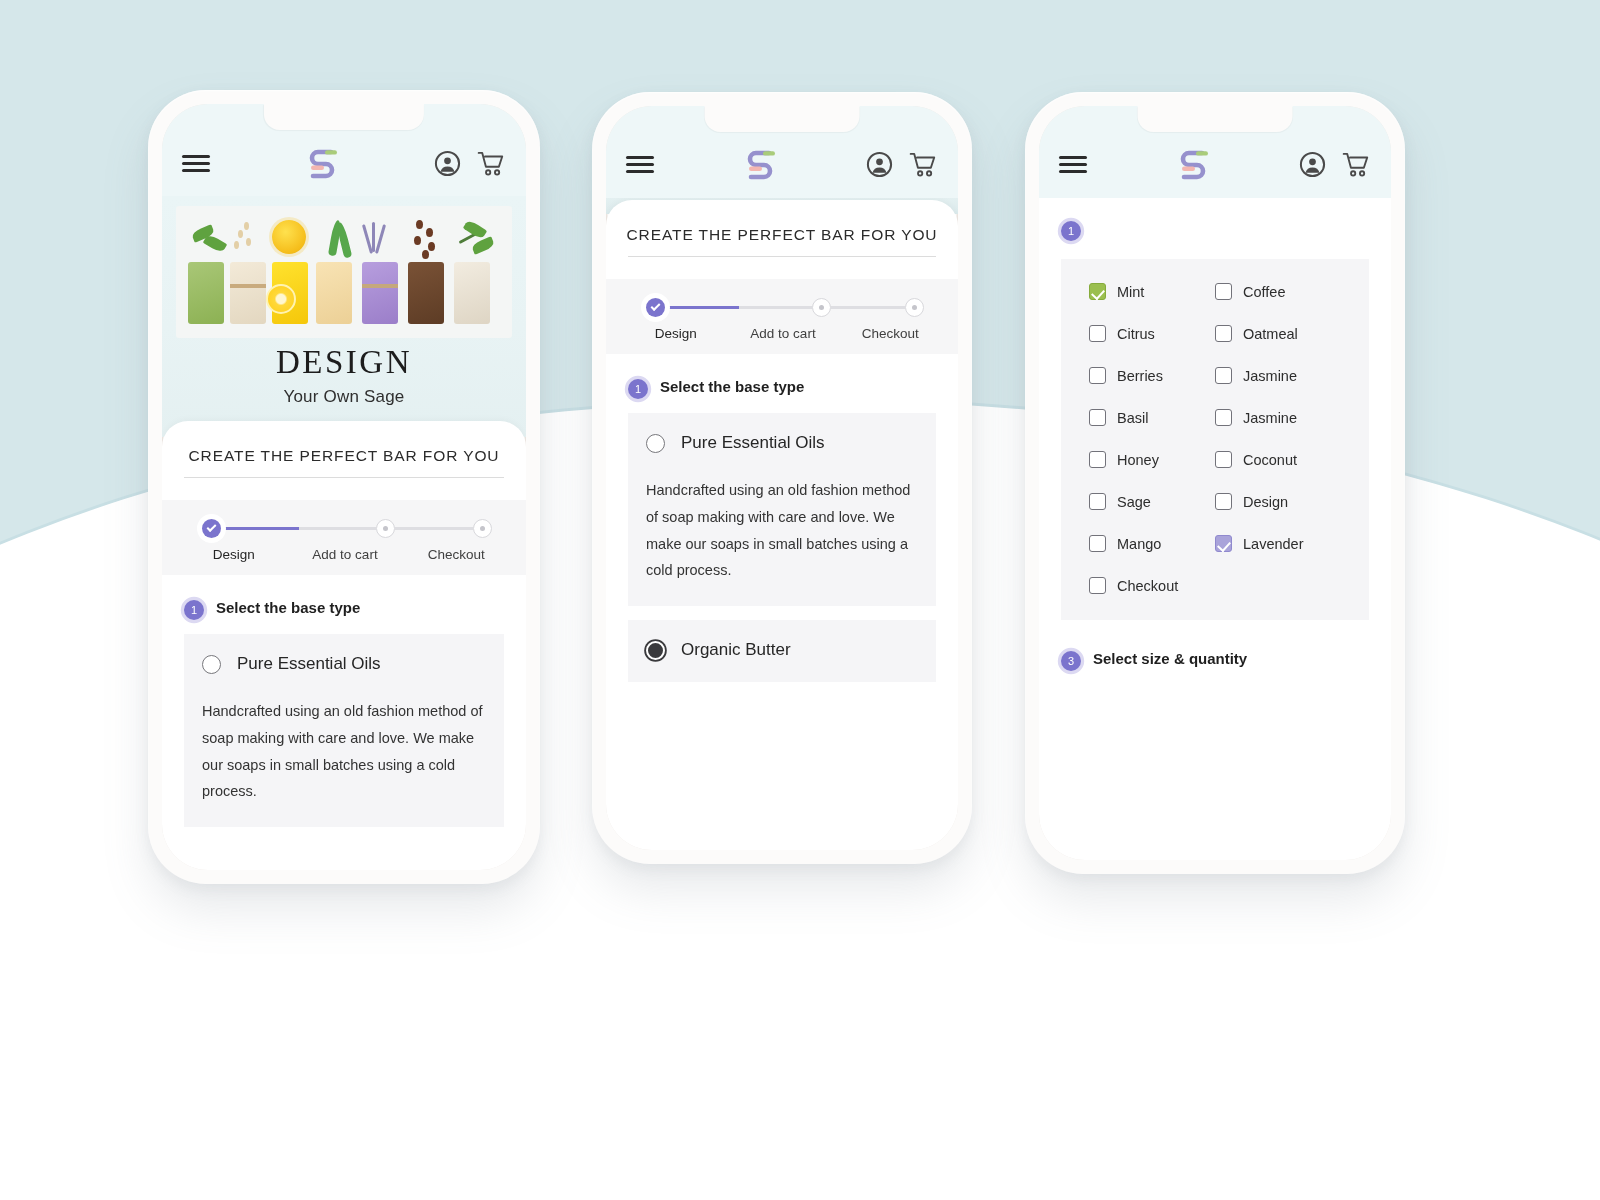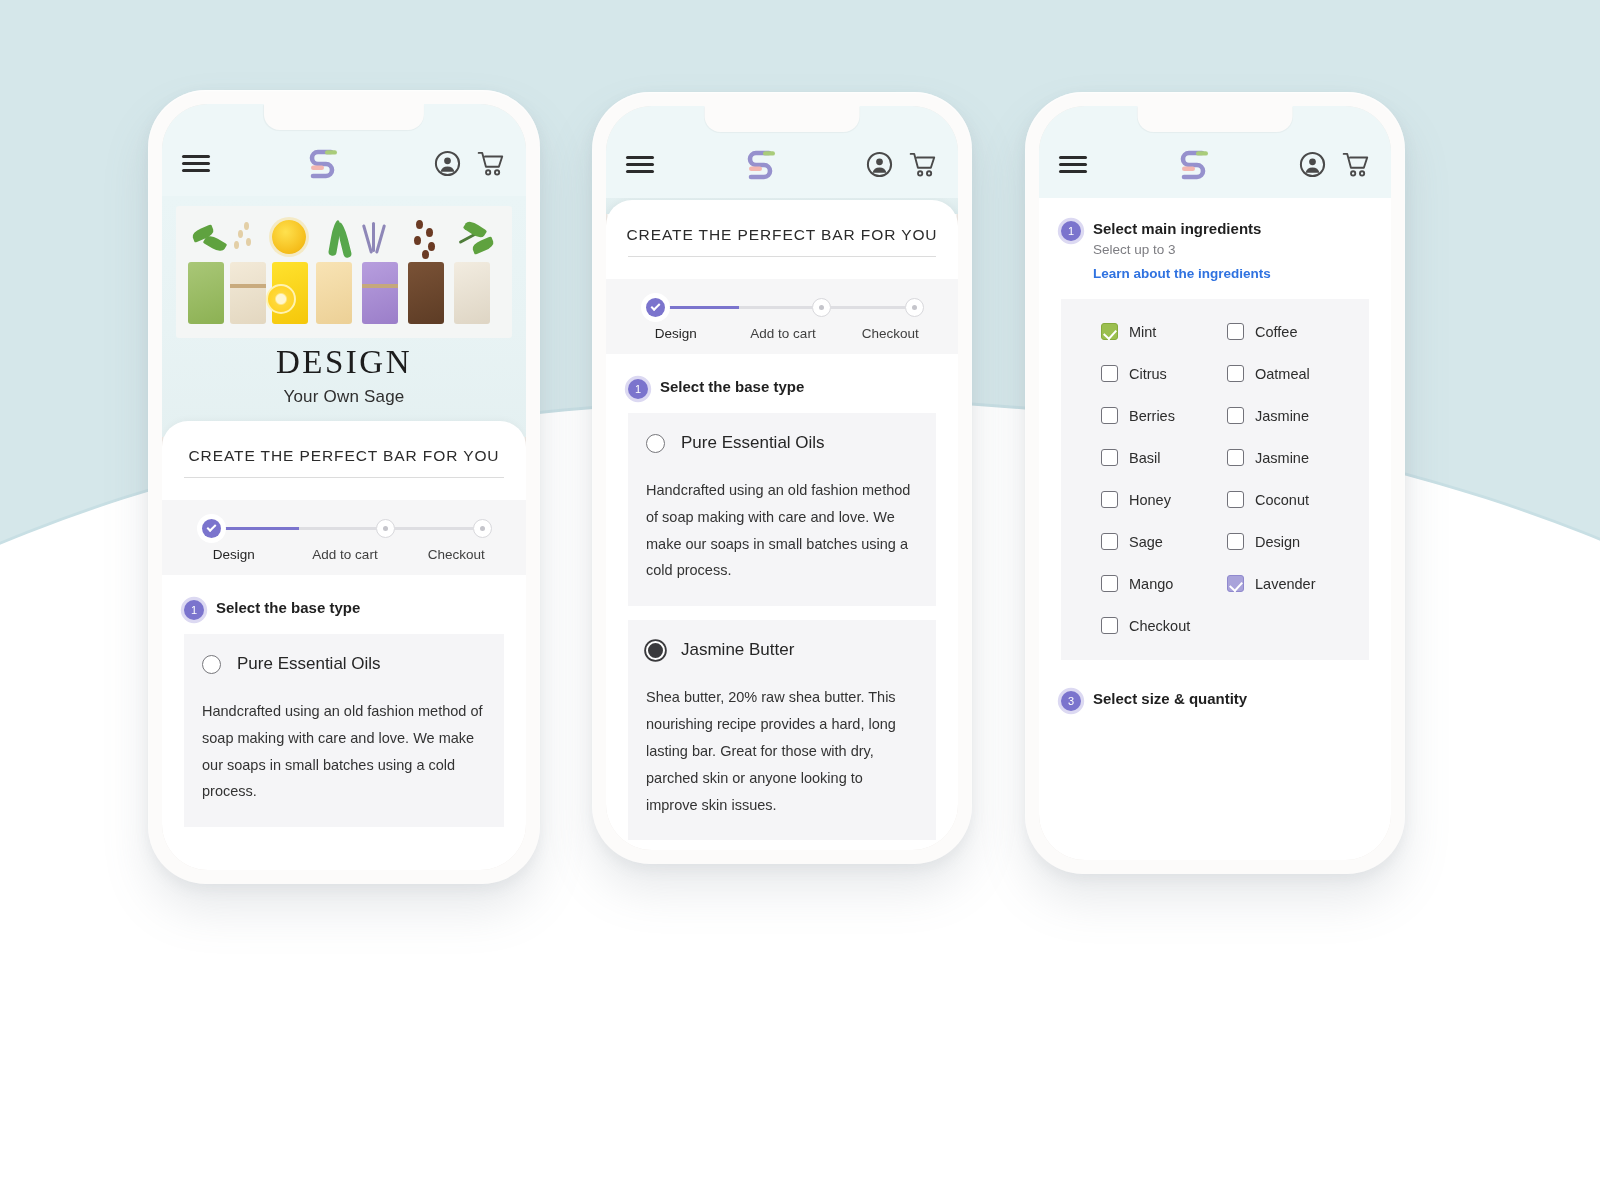--- a/index.html
+++ b/index.html
@@ -257,21 +257,21 @@
   
   .chk-panel {
     background: #f5f5f7;
     margin: 18px 22px 0;
     padding: 24px 28px 26px;
   }
   .chk-grid {
     display: grid; grid-template-columns: 1fr 1fr;
     row-gap: 25px;
   }
-  .chk-item { display: flex; align-items: center; gap: 11px; cursor: pointer; margin-left: 12px; }
+  .chk-item { display: flex; align-items: center; gap: 11px; cursor: pointer; }
   .chk-box {
     width: 17px; height: 17px; border-radius: 3px;
     border: 1.6px solid #72727a; background: #fff;
     flex: 0 0 auto; position: relative;
   }
   .chk-box.on-green { background: #9bbf4f; border-color: #86ab3c; }
   .chk-box.on-purple { background: #a9a3da; border-color: #9089ce; }
   .chk-box.on-green::after, .chk-box.on-purple::after {
     content: ""; position: absolute;
     left: 4px; top: 3px; width: 6px; height: 10px;
@@ -479,23 +479,22 @@
           <div class="option-head">
             <div class="radio"></div>
             <div class="option-name">Pure Essential Oils</div>
           </div>
           <div class="option-desc">Handcrafted using an old fashion method of soap making with care and love. We make our soaps in small batches using a cold process.</div>
         </div>
 
         <div class="option-card">
           <div class="option-head">
             <div class="radio checked"></div>
-            <div class="option-name">Jasmine Butter</div>
-          </div>
-          <div class="option-desc">Shea butter, 20% raw shea butter. This nourishing recipe provides a hard, long lasting bar. Great for those with dry, parched skin or anyone looking to improve skin issues.</div>
+            <div class="option-name">Organic Butter</div>
+          </div>
         </div>
       </div>
 
     </div>
   </div>
 </div>
 
 <div class="phone" id="phone-3">
   <div class="phone-inner">
     <div class="notch"></div>
@@ -527,25 +526,20 @@
             <circle cx="10" cy="20" r="1.9" fill="none" stroke="#4a4a4a" stroke-width="1.7"></circle>
             <circle cx="18" cy="20" r="1.9" fill="none" stroke="#4a4a4a" stroke-width="1.7"></circle>
           </svg>
         </div>
       </div>
 
       <div class="sheet" style="margin-top:0;border-radius:0;">
 
         <div class="sect-head" style="padding-top:22px;">
           <div class="badge">1</div>
-          <div>
-            <div class="sect-title">Select main ingredients</div>
-            <div class="sect-sub">Select up to 3</div>
-            <div class="sect-link">Learn about the ingredients</div>
-          </div>
         </div>
 
         <div class="chk-panel">
           <div class="chk-grid">
             <div class="chk-item">
               <div class="chk-box on-green"></div>
               <div class="chk-label">Mint</div>
             </div>
             <div class="chk-item">
               <div class="chk-box"></div>

